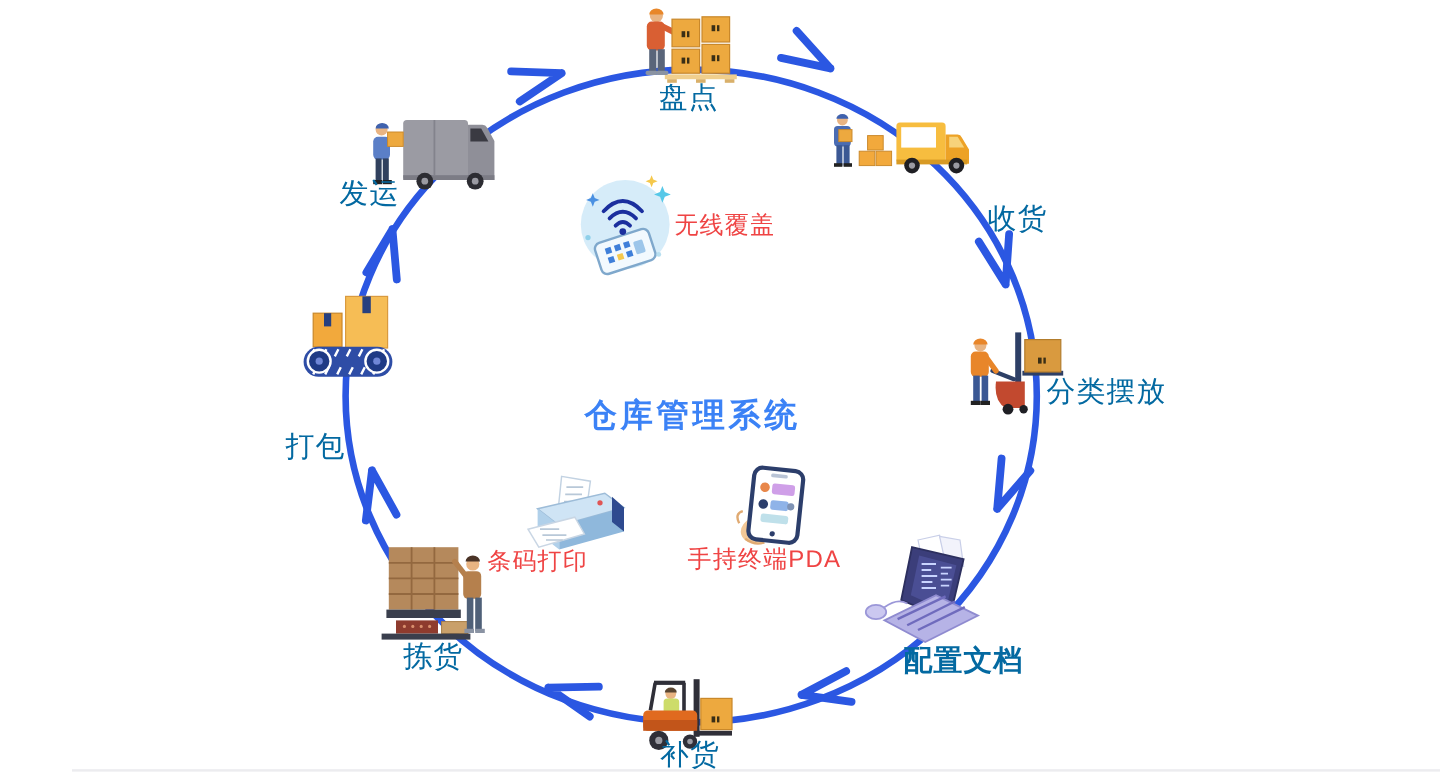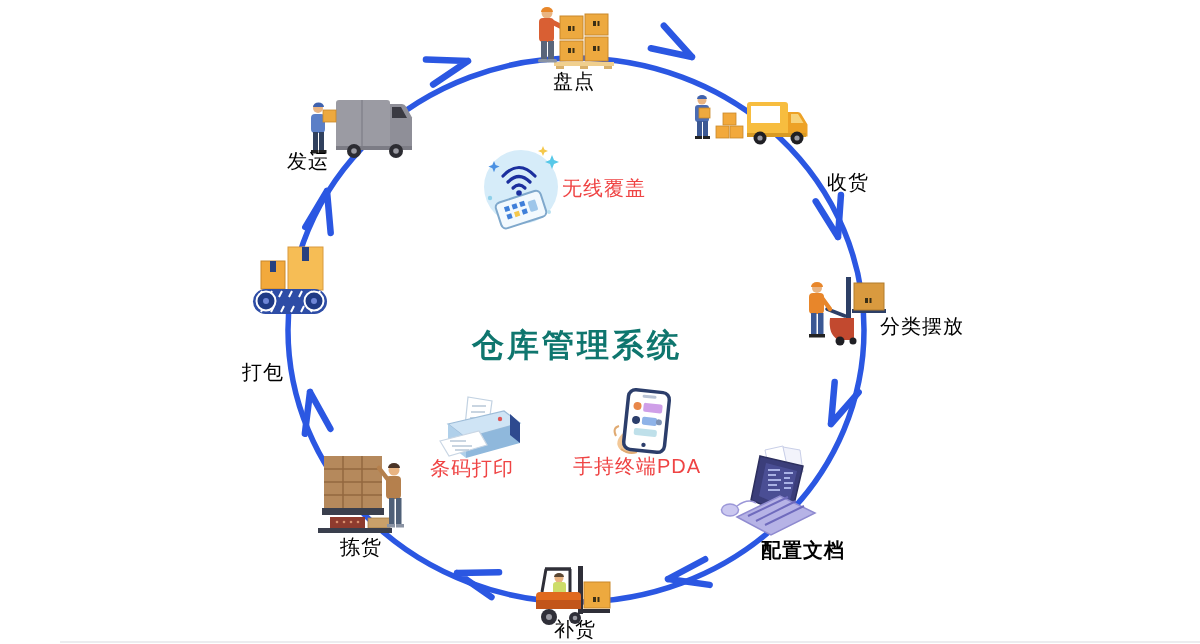--- a/index.html
+++ b/index.html
@@ -3,33 +3,33 @@
 <meta charset="utf-8">
 <style>
   html,body{margin:0;padding:0;background:#ffffff;}
   .stage{
     position:relative;width:1200px;height:644px;background:#ffffff;overflow:hidden;
     font-family:"Liberation Sans", sans-serif;
   }
   .stage svg{position:absolute;left:0;top:0;}
   .node-label{
     position:absolute;transform:translate(-50%,-50%);
-    font-size:20px;color:#000000;white-space:nowrap;letter-spacing:1px;
+    font-size:24px;color:#0369a1;white-space:nowrap;letter-spacing:1px;
   }
   .inner-label{
     position:absolute;transform:translate(-50%,-50%);
     font-size:20px;color:#ef4444;white-space:nowrap;letter-spacing:1px;
   }
   .title-main{
     position:absolute;left:575px;top:302px;transform:translate(-50%,-50%);
     font-size:52px;font-weight:bold;color:#2e56d9;letter-spacing:6px;
   }
   .title-sub{
     position:absolute;left:577px;top:346px;transform:translate(-50%,-50%);
-    font-size:32px;font-weight:bold;color:#0f766e;letter-spacing:3px;white-space:nowrap;
+    font-size:27px;font-weight:bold;color:#3b82f6;letter-spacing:3px;white-space:nowrap;
   }
   .bottom-hairline{
     position:absolute;left:60px;right:0;top:641px;height:2px;background:#ececef;
   }
 </style>
 </head>
 <body>
 
 <div class="stage">
 
@@ -287,17 +287,17 @@
   <div class="node-label" style="left:574px;top:81px;">盘点</div>
   <div class="node-label" style="left:848px;top:150px;margin-top:32px;">收货</div>
   <div class="node-label" style="left:922px;top:326px;">分类摆放</div>
   <div class="node-label" style="left:803px;top:550px;font-weight:bold;">配置文档</div>
   <div class="node-label" style="left:575px;top:629px;">补货</div>
   <div class="node-label" style="left:361px;top:547px;text-align:right;">拣货</div>
   <div class="node-label" style="left:263px;top:336px;margin-top:36px;">打包</div>
   <div class="node-label" style="left:308px;top:161px;">发运</div>
 
   <div class="inner-label" style="left:604px;top:188px;">无线覆盖</div>
-  <div class="inner-label" style="left:472px;top:468px;">条码打印</div>
+  <div class="inner-label" style="left:448px;top:468px;">条码打印</div>
   <div class="inner-label" style="left:637px;top:466px;">手持终端PDA</div>
 
   <div class="bottom-hairline"></div>
 </div>
 
 </body></html>

